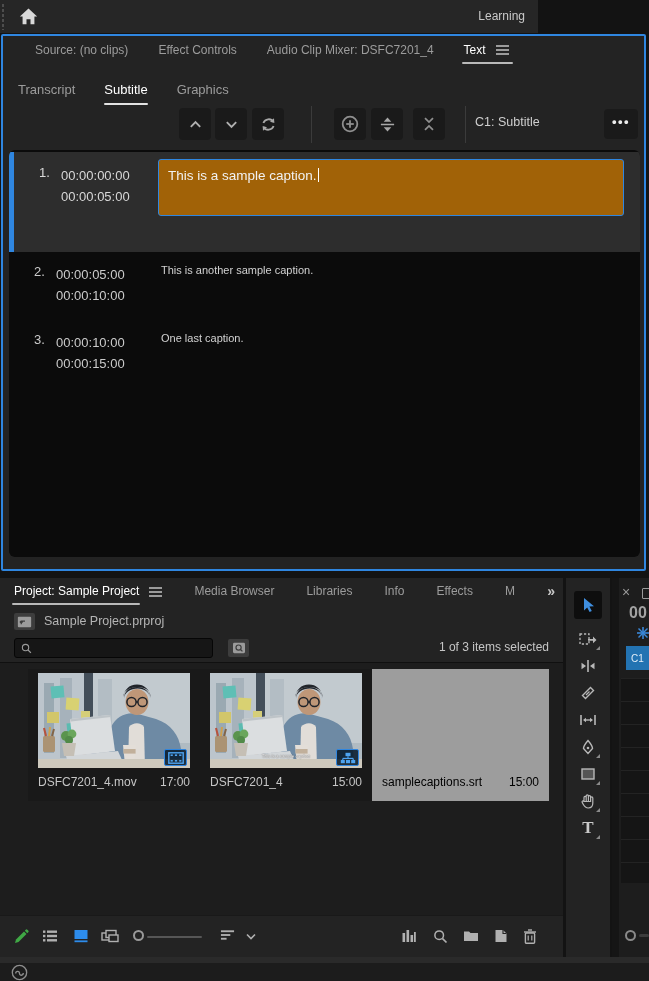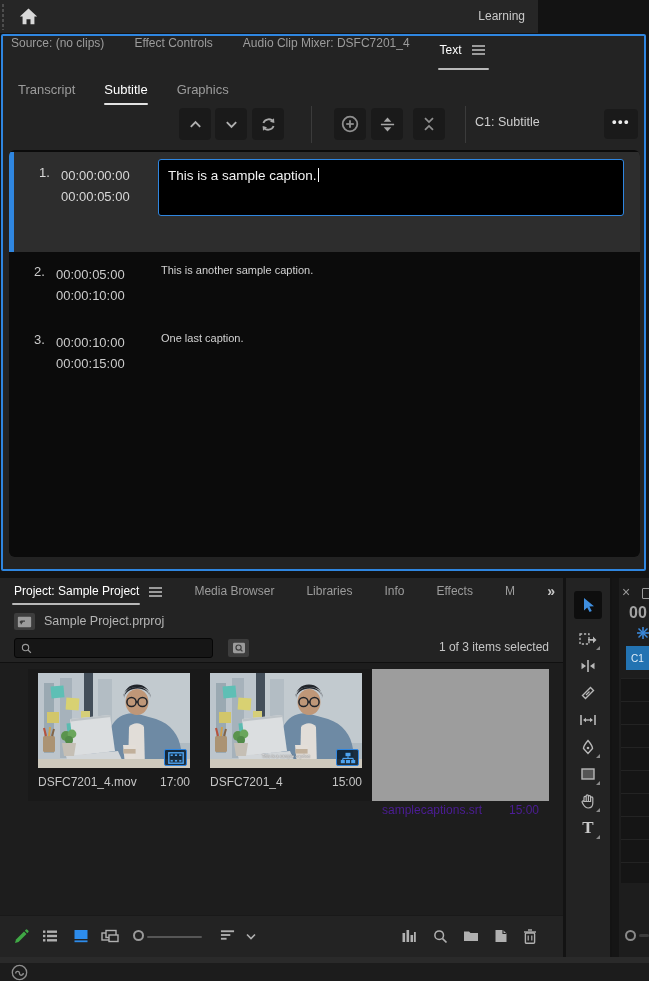--- a/index.html
+++ b/index.html
@@ -13,22 +13,22 @@
   
   .topbar { left:0; top:0; width:538px; height:33px; background:#262626; }
   .drag-dots { left:1px; top:3px; width:5px; height:27px;
     background-image:radial-gradient(#4d4d4d 1px, transparent 1.2px);
     background-size:4px 5px; }
   .learning { right:13px; top:9px; color:#c9c9c9; font-size:12px; }
 
   
   .text-panel { left:1px; top:34px; width:645px; height:537px;
     border:2px solid #2f86e0; border-radius:2px; background:#232323; }
-  .tp-tabs { left:0; top:0; right:0; height:27px; display:flex; 
-    padding-left:8px; gap:30px; background:#232323; }
+  .tp-tabs { left:0; top:0; right:0; height:27px; display:flex; align-items:center;
+    padding-left:32px; gap:30px; background:#232323; }
   .tab { font-size:12px; color:#9c9c9c; position:relative; white-space:nowrap; cursor:default; }
   .tab.active { color:#ffffff; }
   .tab .tab-underline { position:absolute; left:-2px; right:-4px; bottom:-7px; height:2px;
     background:#b9b9b9; border-radius:1px; }
   .hamb { position:relative; display:inline-block; width:13px; height:2px; background:#9b9b9b;
     box-shadow:0 -4px 0 #9b9b9b, 0 4px 0 #9b9b9b; }
   .tp-subtabs { left:0; top:29px; right:0; height:32px; display:flex; align-items:flex-end;
     padding-left:15px; gap:29px; }
   .subtab { font-size:13px; color:#9c9c9c; position:relative; }
   .subtab.active { color:#ffffff; }
@@ -51,21 +51,21 @@
   .more-dots { color:#ececec; font-size:13px; letter-spacing:1.5px; line-height:10px;
     margin-top:-5px; font-weight:bold; }
 
   
   .caption-list { left:6px; top:114px; width:631px; height:407px; background:#0b0b0b;
     border-radius:6px; overflow:hidden; }
   .cap-row-sel { left:0; top:2px; width:100%; height:100px; background:#2d2d2d;
     border-left:5px solid #2f86e0; }
   .cap-num { font-size:13px; color:#d8d8d8; }
   .cap-times { font-size:13px; color:#d8d8d8; line-height:21px; }
-  .cap-editbox { left:144px; top:7px; width:466px; height:57px; background:#000000;
+  .cap-editbox { left:144px; top:7px; width:466px; height:57px; background:#a16207;
     border:1px solid #2f86e0; border-radius:3px; padding:7px 9px; font-size:13.5px;
     color:#f2f2f2; line-height:17px; }
   .caret { display:inline-block; width:1.3px; height:14px; background:#ffffff;
     vertical-align:-2px; margin-left:1px; }
   .cap-row { left:0; width:100%; height:76px; }
   .cap-row .cap-num, .cap-row .cap-times { color:#cbcbcb; }
   .cap-text { font-size:11px; color:#d2d2d2; }
 
   
   .project-panel { left:0; top:578px; width:563px; height:379px; background:#232323; }
@@ -89,21 +89,21 @@
   .grid-row { left:28px; top:6px; width:521px; height:132px; display:flex; background:#191919; }
   .cell { position:relative; width:172px; height:132px; }
   .cell.selected { background:#9d9d9d; }
   .thumb { position:absolute; left:10px; top:4px; width:152px; height:95px; overflow:hidden;
     background:#30373c; }
   .badge { position:absolute; left:136px; top:80px; width:23px; height:17px;
     background:rgba(7,26,44,0.88); border:1.5px solid #2f86e0; border-radius:2px;
     display:flex; align-items:center; justify-content:center; }
   .name-row { position:absolute; left:10px; right:10px; top:106px; display:flex;
     justify-content:space-between; font-size:12px; color:#c6c6c6; }
-  .cell.selected .name-row { color:#4c1d95;margin-top:28px; }
+  .cell.selected .name-row { color:#000000; }
   .thumb-cap { position:absolute; left:0; right:0; top:78px; text-align:center;
     color:#ffffff; font-size:9px; transform:scale(0.5); text-shadow:0 0 2px #000; }
   .pr-doc { position:absolute; left:60px; top:22px; width:54px; height:66px; }
   .pr-letters { position:absolute; left:0; right:0; top:22px; text-align:center;
     color:#9d9d9d; font-size:21px; font-weight:bold; }
 
   
   .pp-bottom { left:0; top:337px; width:563px; height:42px; background:#232323;
     border-top:1px solid #191919; }
   .pbi { top:13px; display:flex; align-items:center; justify-content:center; }

